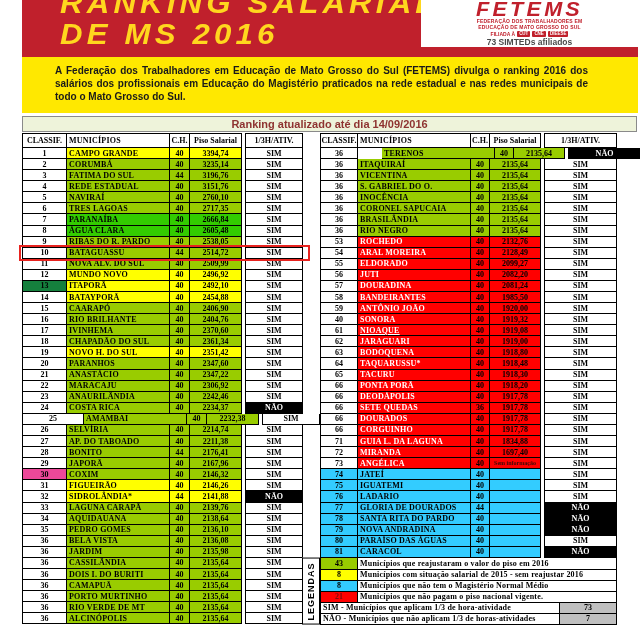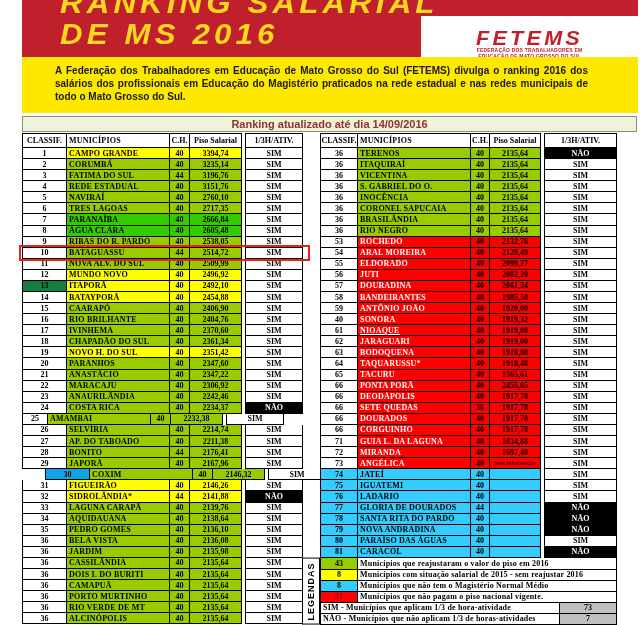--- a/index.html
+++ b/index.html
@@ -5,22 +5,22 @@
   html,body{margin:0;padding:0;}
   body{
     width:640px;height:625px;position:relative;overflow:hidden;
     background:#ffffff;font-family:"Liberation Serif",serif;
   }
   
   .banner{position:absolute;left:22px;top:0;width:616px;height:57px;background:#c0202c;overflow:hidden;}
   .title{position:absolute;left:38px;top:-13px;color:#ffd71e;
     font-family:"Liberation Sans",sans-serif;font-weight:bold;font-style:italic;
     font-size:30px;line-height:31px;letter-spacing:4px;white-space:nowrap;transform:scaleX(1.04);transform-origin:left top;}
-  .logo-box{position:absolute;right:0;top:16px;width:217px;height:47px;background:#ffffff;
-    text-align:center;font-family:"Liberation Sans",sans-serif;padding-top:13px;box-sizing:border-box;}
+  .logo-box{position:absolute;right:0;top:0;width:217px;height:47px;background:#ffffff;
+    text-align:center;font-family:"Liberation Sans",sans-serif;padding-top:0;box-sizing:border-box;}
   .logo-name{color:#c0202c;font-weight:bold;font-style:italic;font-size:20px;line-height:19px;letter-spacing:3px;transform:scaleX(1.08);}
   .logo-sub{color:#c0202c;font-weight:bold;font-size:5px;line-height:5.5px;letter-spacing:.2px;}
   .logo-filiada{display:flex;justify-content:center;align-items:center;gap:2px;margin-top:1px;}
   .logo-filiada .fil-text{color:#c0202c;font-weight:bold;font-size:5px;}
   .badge{background:#c0202c;color:#fff;font-weight:bold;font-size:4.5px;line-height:6px;padding:0 2px;border-radius:1px;}
   .logo-aff{color:#4a4a4a;font-weight:bold;font-size:8.5px;line-height:10px;}
   
   .intro{position:absolute;left:22px;top:57px;width:616px;height:56px;background:#ffe800;box-sizing:border-box;
     padding:7px 50px 0 33px;font-family:"Liberation Sans",sans-serif;font-size:10px;font-weight:bold;
     line-height:13px;color:#1a1a1a;text-align:justify;}
@@ -270,21 +270,21 @@
     </div>
     <div class="tr">
       <div class="cell c-first" style="width: 45px; height: 11.093px; background: rgb(255, 255, 255);">24</div>
       <div class="cell mun" style="width: 103px; height: 11.093px; background: rgb(153, 204, 0); color: rgb(0, 0, 0);">COSTA RICA</div>
       <div class="cell " style="width: 20px; height: 11.093px; background: rgb(153, 204, 0);">40</div>
       <div class="cell " style="width: 52px; height: 11.093px; background: rgb(153, 204, 0);">2234,37</div>
       <div class="cell gap" style="width: 3px; height: 11.093px;"></div>
       <div class="cell after-gap nao" style="width: 58px; height: 11.093px;">NÃO</div>
     </div>
     <div class="tr">
-      <div class="cell c-first" style="width: 26px; height: 11.093px; background: rgb(255, 255, 255);">25</div>
+      <div class="cell c-first" style="width: 62px; height: 11.093px; background: rgb(255, 255, 255);">25</div>
       <div class="cell mun" style="width: 103px; height: 11.093px; background: rgb(153, 204, 0); color: rgb(0, 0, 0);">AMAMBAI</div>
       <div class="cell " style="width: 20px; height: 11.093px; background: rgb(153, 204, 0);">40</div>
       <div class="cell " style="width: 52px; height: 11.093px; background: rgb(153, 204, 0);">2232,38</div>
       <div class="cell gap" style="width: 3px; height: 11.093px;"></div>
       <div class="cell after-gap" style="width: 58px; height: 11.093px;">SIM</div>
     </div>
     <div class="tr">
       <div class="cell c-first" style="width: 45px; height: 11.093px; background: rgb(255, 255, 255);">26</div>
       <div class="cell mun" style="width: 103px; height: 11.093px; background: rgb(153, 204, 0); color: rgb(0, 0, 0);">SELVÍRIA</div>
       <div class="cell " style="width: 20px; height: 11.093px; background: rgb(153, 204, 0);">40</div>
@@ -310,21 +310,21 @@
     </div>
     <div class="tr">
       <div class="cell c-first" style="width: 45px; height: 11.093px; background: rgb(255, 255, 255);">29</div>
       <div class="cell mun" style="width: 103px; height: 11.093px; background: rgb(153, 204, 0); color: rgb(0, 0, 0);">JAPORÃ</div>
       <div class="cell " style="width: 20px; height: 11.093px; background: rgb(153, 204, 0);">40</div>
       <div class="cell " style="width: 52px; height: 11.093px; background: rgb(153, 204, 0);">2167,96</div>
       <div class="cell gap" style="width: 3px; height: 11.093px;"></div>
       <div class="cell after-gap" style="width: 58px; height: 11.093px;">SIM</div>
     </div>
     <div class="tr">
-      <div class="cell c-first" style="width: 45px; height: 11.093px; background: #0ea5e9; margin-left: 23px;">30</div>
+      <div class="cell c-first" style="width: 45px; height: 11.093px; background: #ec4899;">30</div>
       <div class="cell mun" style="width: 103px; height: 11.093px; background: rgb(153, 204, 0); color: rgb(0, 0, 0);">COXIM</div>
       <div class="cell " style="width: 20px; height: 11.093px; background: rgb(153, 204, 0);">40</div>
       <div class="cell " style="width: 52px; height: 11.093px; background: rgb(153, 204, 0);">2146,32</div>
       <div class="cell gap" style="width: 3px; height: 11.093px;"></div>
       <div class="cell after-gap" style="width: 58px; height: 11.093px;">SIM</div>
     </div>
     <div class="tr">
       <div class="cell c-first" style="width: 45px; height: 11.093px; background: rgb(255, 255, 255);">31</div>
       <div class="cell mun" style="width: 103px; height: 11.093px; background: rgb(255, 255, 0); color: rgb(0, 0, 0);">FIGUEIRÃO</div>
       <div class="cell " style="width: 20px; height: 11.093px; background: rgb(255, 255, 0);">40</div>
@@ -433,21 +433,21 @@
     <div class="tr hdr">
       <div class="cell c-first" style="width: 38px; height: 15px;">CLASSIF.</div>
       <div class="cell mun" style="width: 113px; height: 15px;">MUNICÍPIOS</div>
       <div class="cell " style="width: 19px; height: 15px;">C.H.</div>
       <div class="cell " style="width: 51px; height: 15px;">Piso Salarial</div>
       <div class="cell gap" style="width: 3px; height: 15px;"></div>
       <div class="cell after-gap" style="width: 73px; height: 15px;">1/3H/ATIV.</div>
     </div>
     <div class="tr">
       <div class="cell c-first" style="width: 38px; height: 11.093px; background: rgb(255, 255, 255);">36</div>
-      <div class="cell mun" style="width: 113px; height: 11.093px; background: rgb(153, 204, 0); color: rgb(0, 0, 0);">TERENOS</div>
+      <div class="cell mun" style="width: 113px; height: 11.093px; background: rgb(153, 204, 0); color: rgb(0, 0, 0); margin-left: 24px;">TERENOS</div>
       <div class="cell " style="width: 19px; height: 11.093px; background: rgb(153, 204, 0);">40</div>
       <div class="cell " style="width: 51px; height: 11.093px; background: rgb(153, 204, 0);">2135,64</div>
       <div class="cell gap" style="width: 3px; height: 11.093px;"></div>
       <div class="cell after-gap nao" style="width: 73px; height: 11.093px;">NÃO</div>
     </div>
     <div class="tr">
       <div class="cell c-first" style="width: 38px; height: 11.093px; background: rgb(255, 255, 255);">36</div>
       <div class="cell mun" style="width: 113px; height: 11.093px; background: rgb(153, 204, 0); color: rgb(0, 0, 0);">ITAQUIRAÍ</div>
       <div class="cell " style="width: 19px; height: 11.093px; background: rgb(153, 204, 0);">40</div>
       <div class="cell " style="width: 51px; height: 11.093px; background: rgb(153, 204, 0);">2135,64</div>
@@ -595,29 +595,29 @@
       <div class="cell mun" style="width: 113px; height: 11.093px; background: rgb(255, 0, 0); color: rgb(255, 255, 255);">TAQUARUSSU*</div>
       <div class="cell " style="width: 19px; height: 11.093px; background: rgb(255, 0, 0);">40</div>
       <div class="cell " style="width: 51px; height: 11.093px; background: rgb(255, 0, 0);">1918,48</div>
       <div class="cell gap" style="width: 3px; height: 11.093px;"></div>
       <div class="cell after-gap" style="width: 73px; height: 11.093px;">SIM</div>
     </div>
     <div class="tr">
       <div class="cell c-first" style="width: 38px; height: 11.093px; background: rgb(255, 255, 255);">65</div>
       <div class="cell mun" style="width: 113px; height: 11.093px; background: rgb(255, 0, 0); color: rgb(255, 255, 255);">TACURU</div>
       <div class="cell " style="width: 19px; height: 11.093px; background: rgb(255, 0, 0);">40</div>
-      <div class="cell " style="width: 51px; height: 11.093px; background: rgb(255, 0, 0);">1565,61</div>
+      <div class="cell " style="width: 51px; height: 11.093px; background: rgb(255, 0, 0);">1918,30</div>
       <div class="cell gap" style="width: 3px; height: 11.093px;"></div>
       <div class="cell after-gap" style="width: 73px; height: 11.093px;">SIM</div>
     </div>
     <div class="tr">
       <div class="cell c-first" style="width: 38px; height: 11.093px; background: rgb(255, 255, 255);">66</div>
       <div class="cell mun" style="width: 113px; height: 11.093px; background: rgb(255, 0, 0); color: rgb(255, 255, 255);">PONTA PORÃ</div>
       <div class="cell " style="width: 19px; height: 11.093px; background: rgb(255, 0, 0);">40</div>
-      <div class="cell " style="width: 51px; height: 11.093px; background: rgb(255, 0, 0);">2455,65</div>
+      <div class="cell " style="width: 51px; height: 11.093px; background: rgb(255, 0, 0);">1918,20</div>
       <div class="cell gap" style="width: 3px; height: 11.093px;"></div>
       <div class="cell after-gap" style="width: 73px; height: 11.093px;">SIM</div>
     </div>
     <div class="tr">
       <div class="cell c-first" style="width: 38px; height: 11.093px; background: rgb(255, 255, 255);">66</div>
       <div class="cell mun" style="width: 113px; height: 11.093px; background: rgb(255, 0, 0); color: rgb(255, 255, 255);">DEODÁPOLIS</div>
       <div class="cell " style="width: 19px; height: 11.093px; background: rgb(255, 0, 0);">40</div>
       <div class="cell " style="width: 51px; height: 11.093px; background: rgb(255, 0, 0);">1917,78</div>
       <div class="cell gap" style="width: 3px; height: 11.093px;"></div>
       <div class="cell after-gap" style="width: 73px; height: 11.093px;">SIM</div>

